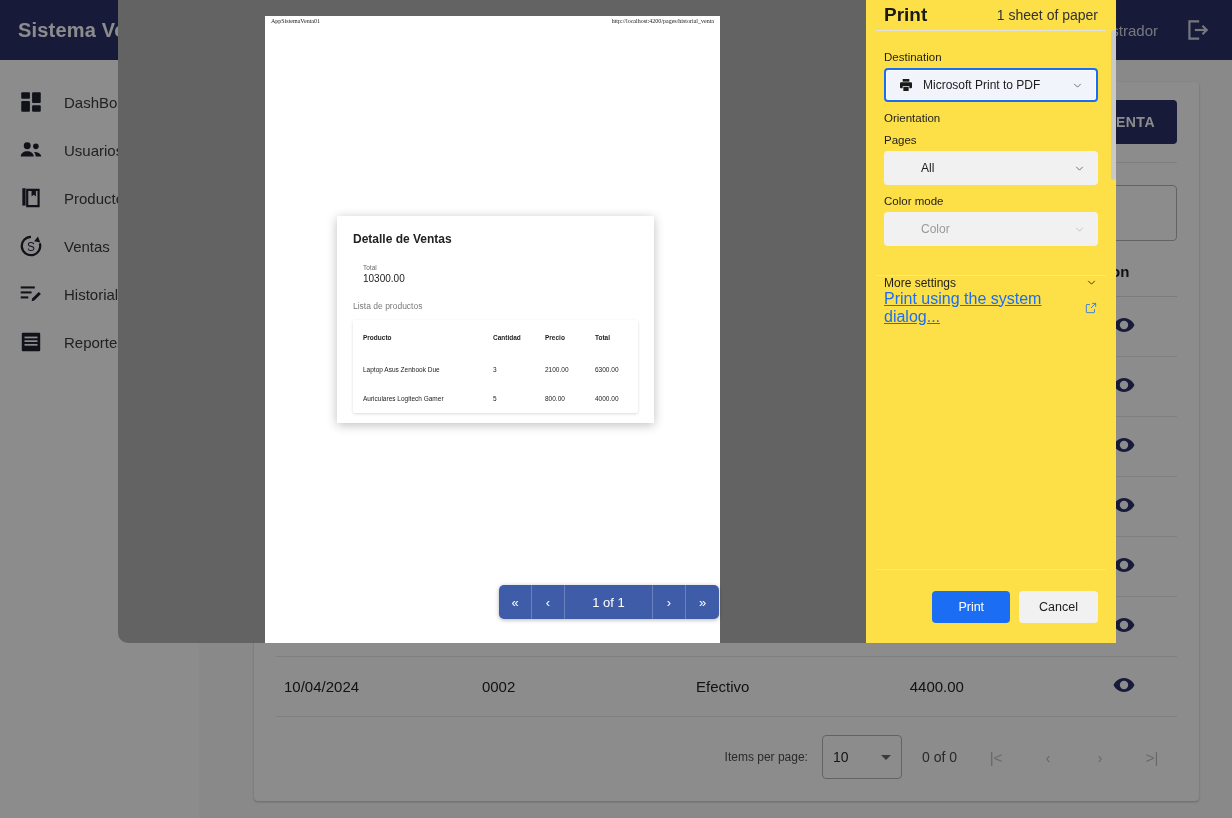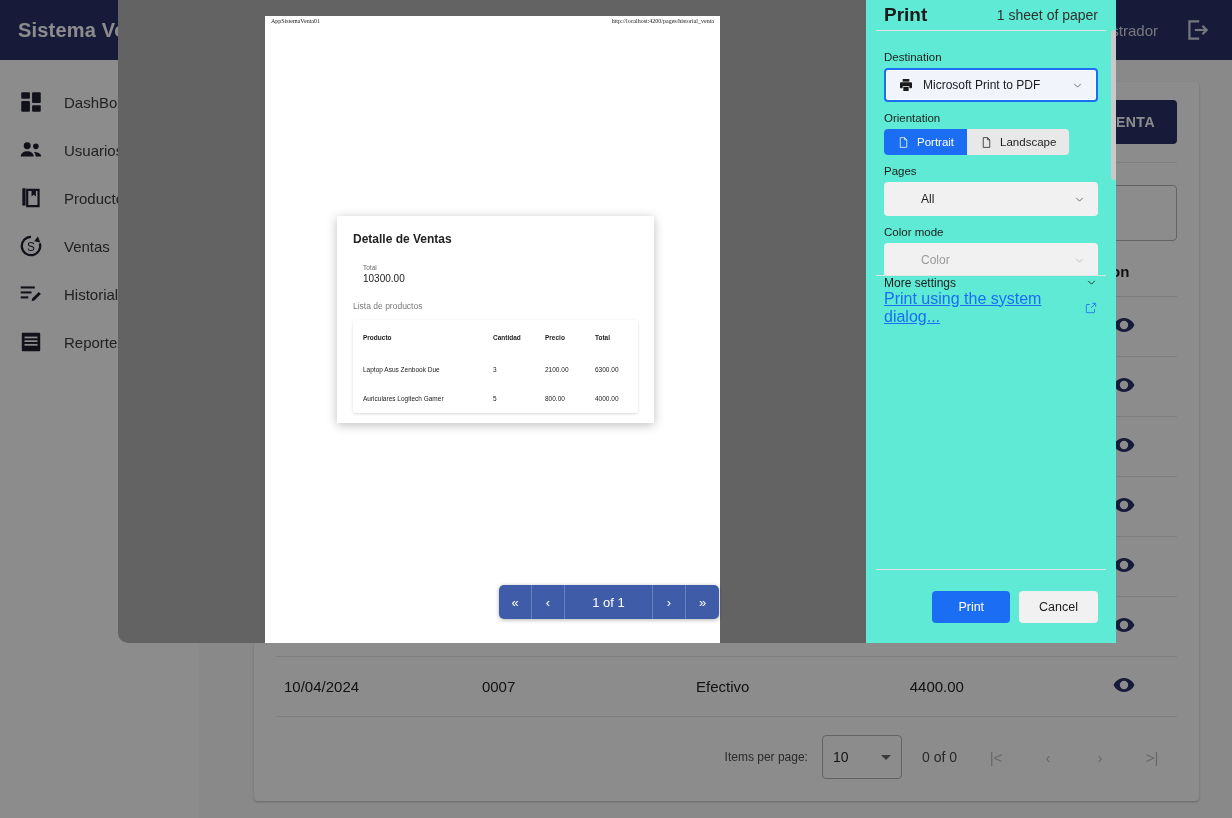--- a/index.html
+++ b/index.html
@@ -139,21 +139,21 @@
     box-shadow: 0 1px 4px rgba(0,0,0,.3); overflow: hidden;
   }
   .pv-pager > div { color: #fff; font-size: 13px; display: flex; align-items: center; justify-content: center; height: 100%; cursor: pointer; }
   .pv-first, .pv-prev, .pv-next, .pv-last { width: 33px; border-right: 1px solid #6a81c0; }
   .pv-last { border-right: none; }
   .pv-label { flex: 1; font-size: 12.5px; border-right: 1px solid #6a81c0; }
 
   
   .print-panel {
     position: absolute; left: 866px; top: 0; width: 250px; height: 643px;
-    background: #5eead4; display: flex; flex-direction: column;
+    background: #fde047; display: flex; flex-direction: column;
     font-family: "Liberation Sans", sans-serif;
   }
   .pp-head {
     display: flex; align-items: center; justify-content: space-between;
     padding: 0 18px; height: 30px; flex: 0 0 30px;
   }
   .pp-title { font-size: 19px; font-weight: bold; color: #1a1a1a; }
   .pp-sheets { font-size: 14px; color: #313131; }
   .pp-sep { border-top: 1px solid #e2e2e2; margin: 0 10px; }
   .pp-body { flex: 1; overflow: hidden; padding: 10px 18px 0 18px; }
@@ -393,21 +393,21 @@
               <td>26880.00</td>
               <td class="c-acc">
                 <span class="eye"><svg viewBox="0 0 24 24">
                       <path d="M12 5C6.5 5 2.7 9.2 1.5 12c1.2 2.8 5 7 10.5 7s9.3-4.2 10.5-7C21.3 9.2 17.5 5 12 5zm0 11.2A4.2 4.2 0 1 1 12 7.8a4.2 4.2 0 0 1 0 8.4z"></path>
                       <circle cx="12" cy="12" r="2.1" fill="#fff"></circle>
                     </svg></span>
               </td>
             </tr>
             <tr>
               <td>10/04/2024</td>
-              <td>0007</td>
+              <td>0002</td>
               <td>Efectivo</td>
               <td>4400.00</td>
               <td class="c-acc">
                 <span class="eye"><svg viewBox="0 0 24 24">
                       <path d="M12 5C6.5 5 2.7 9.2 1.5 12c1.2 2.8 5 7 10.5 7s9.3-4.2 10.5-7C21.3 9.2 17.5 5 12 5zm0 11.2A4.2 4.2 0 1 1 12 7.8a4.2 4.2 0 0 1 0 8.4z"></path>
                       <circle cx="12" cy="12" r="2.1" fill="#fff"></circle>
                     </svg></span>
               </td>
             </tr>
           </tbody>
@@ -509,40 +509,20 @@
         </span>
         <span>Microsoft Print to PDF</span>
         <span class="chev">
             <svg viewBox="0 0 24 24">
               <path d="M6 9l6 6 6-6"></path>
             </svg>
           </span>
       </div>
 
       <div class="pp-label">Orientation</div>
-      <div class="seg-group">
-        <div class="seg active">
-          <span>
-              <svg viewBox="0 0 24 24">
-                <path d="M6 3h8l4 4v14H6z"></path>
-                <path d="M14 3v4h4"></path>
-              </svg>
-            </span>
-          <span>Portrait</span>
-        </div>
-        <div class="seg">
-          <span>
-              <svg viewBox="0 0 24 24">
-                <path d="M6 3h8l4 4v14H6z"></path>
-                <path d="M14 3v4h4"></path>
-              </svg>
-            </span>
-          <span>Landscape</span>
-        </div>
-      </div>
 
       <div class="pp-label">Pages</div>
       <div class="pp-select">
         <span class="pad"></span>
         <span>All</span>
         <span class="chev">
             <svg viewBox="0 0 24 24">
               <path d="M6 9l6 6 6-6"></path>
             </svg>
           </span>

